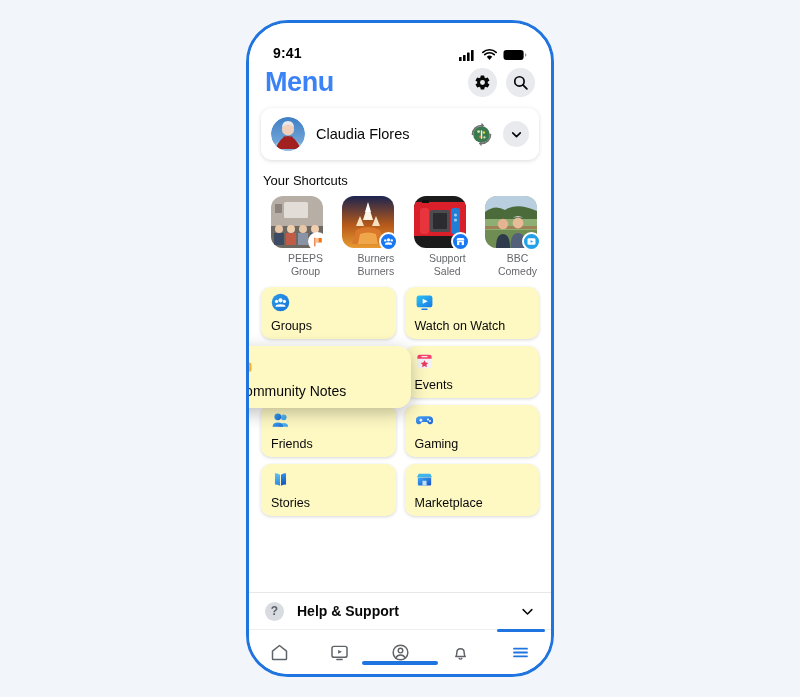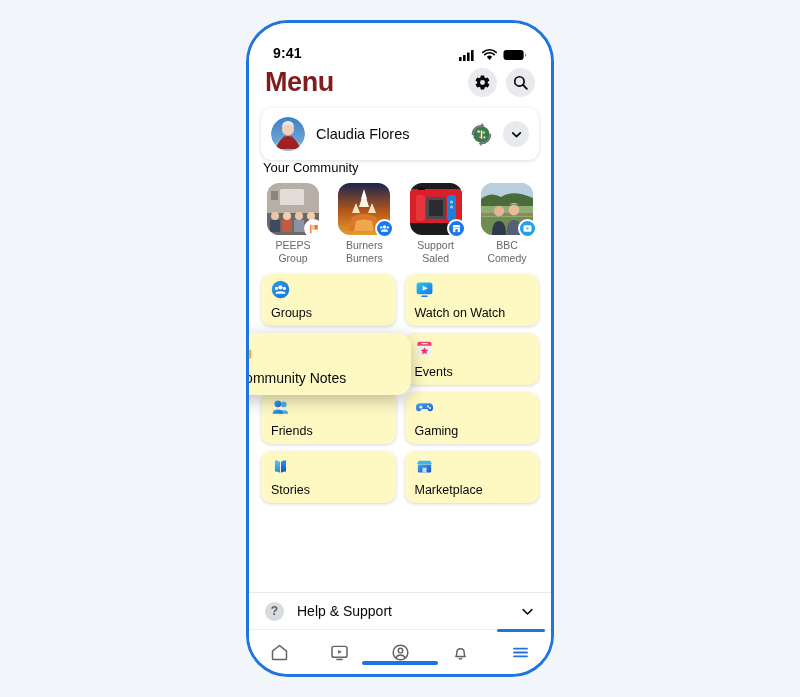--- a/index.html
+++ b/index.html
@@ -64,21 +64,21 @@
   .header {
     flex: 0 0 auto;
     display: flex;
     align-items: center;
     justify-content: space-between;
     padding: 6px 16px 10px 16px;
   }
   .header-title {
     font-size: 27px;
     font-weight: bold;
-    color: #7f1d1d;
+    color: #3b82f6;
     letter-spacing: -0.4px;
   }
   .header-actions {
     display: flex;
     gap: 9px;
   }
   .circle-btn {
     width: 29px;
     height: 29px;
     border-radius: 50%;
@@ -99,20 +99,21 @@
   
   .profile-card {
     height: 52px;
     border-radius: 11px;
     background: #fff;
     box-shadow: 0 1px 4px rgba(0,0,0,0.14);
     display: flex;
     align-items: center;
     padding: 0 10px;
     box-sizing: border-box;
+    margin-bottom: 13px;
   }
   .avatar {
     width: 34px;
     height: 34px;
     border-radius: 50%;
     overflow: hidden;
     flex: 0 0 34px;
   }
   .profile-name {
     flex: 1 1 auto;
@@ -147,21 +148,21 @@
   .shortcuts-row {
     display: flex;
     justify-content: space-between;
     padding: 0 2px;
     margin-bottom: 10px;
   }
   .shortcut {
     width: 60px;
     display: flex;
     flex-direction: column;
-    align-items: center;
+    align-items: flex-end;
   }
   .shortcut-thumb {
     width: 52px;
     height: 52px;
     border-radius: 12px;
     position: relative;
     overflow: visible;
   }
   .shortcut-thumb .img {
     position: absolute;
@@ -268,21 +269,21 @@
     font-weight: bold;
     display: flex;
     align-items: center;
     justify-content: center;
     flex: 0 0 19px;
   }
   .help-label {
     flex: 1 1 auto;
     margin-left: 13px;
     font-size: 14px;
-    font-weight: normal;
+    font-weight: bold;
     color: #080809;
   }
 
   
   .navbar {
     flex: 0 0 auto;
     height: 44px;
     display: flex;
     align-items: center;
     border-top: 1px solid #eceef0;
@@ -400,21 +401,21 @@
             <path d="M14 26.1 l-2.8-2.7 l2.8-2.7z" fill="#6f6f6f"></path>
           </svg>
         </div>
         <div class="chev-btn">
           <svg width="13" height="13" viewBox="0 0 24 24">
             <path d="M5 9 L12 16 L19 9" stroke="#080809" stroke-width="3" fill="none" stroke-linecap="round" stroke-linejoin="round"></path>
           </svg>
         </div>
       </div>
 
-      <div class="shortcuts-title">Your Community</div>
+      <div class="shortcuts-title">Your Shortcuts</div>
       <div class="shortcuts-row">
 
         <div class="shortcut">
           <div class="shortcut-thumb">
             <div class="img">
               <svg width="52" height="52" viewBox="0 0 52 52">
                 <rect width="52" height="52" fill="#b7aea6"></rect>
                 <rect x="13" y="6" width="24" height="16" rx="1.5" fill="#e2ddd6"></rect>
                 <rect x="4" y="8" width="7" height="9" fill="#8d857d"></rect>
                 <rect x="0" y="30" width="52" height="22" fill="#6e6862"></rect>

